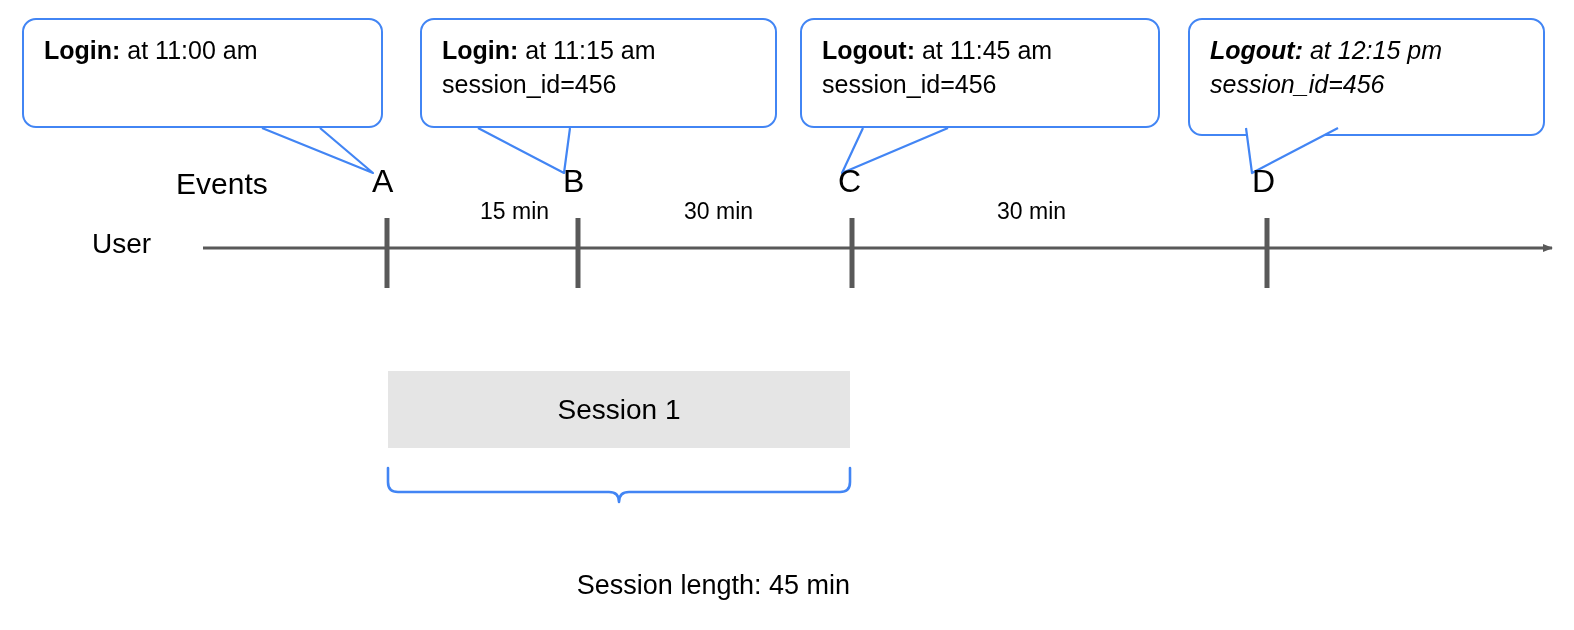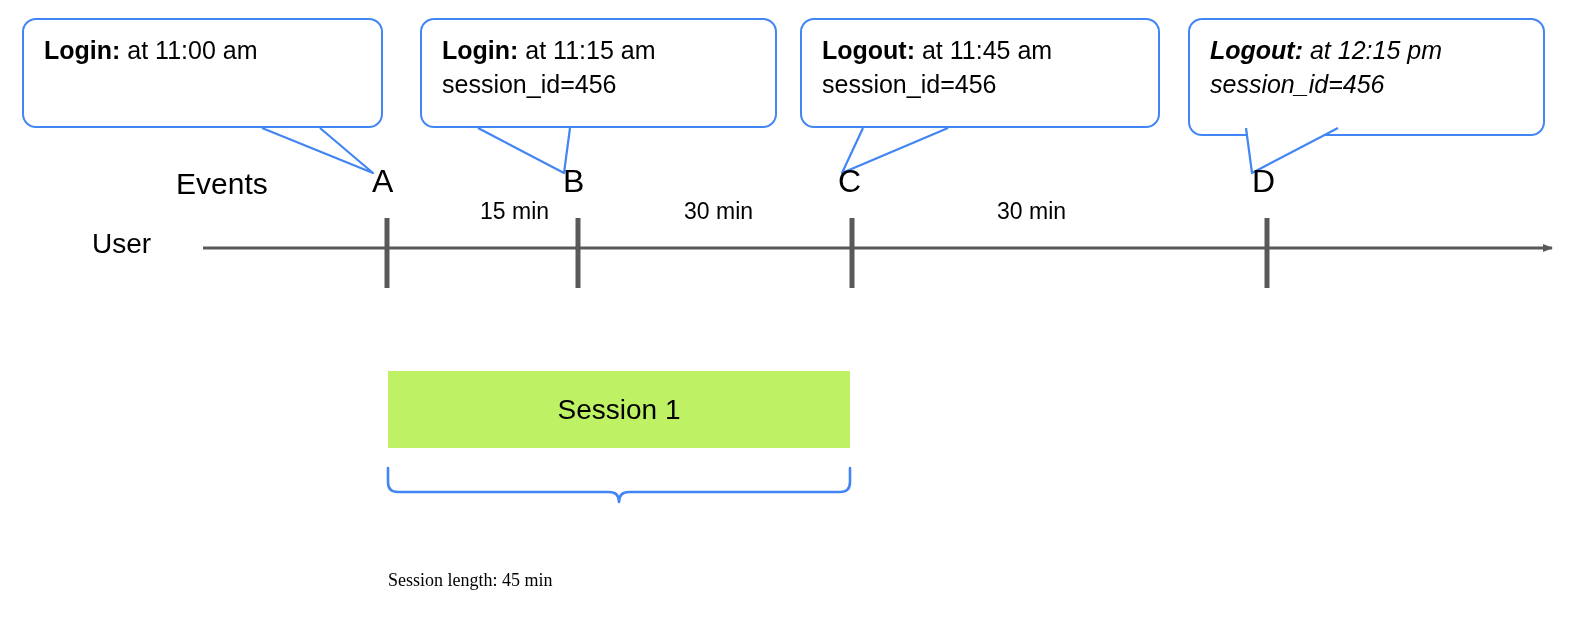--- a/index.html
+++ b/index.html
@@ -51,37 +51,36 @@
   .event-letter { font-size: 32px; }
   .interval    { font-size: 23px; }
 
   
   #session-bar {
     position: absolute;
     left: 388px;
     top: 371px;
     width: 462px;
     height: 77px;
-    background: #bef264;
+    background: #e5e5e5;
     display: flex;
     align-items: center;
     justify-content: center;
     color: #000000;
     font-size: 28px;
   }
 
   #session-length {
     position: absolute;
     left: 388px;
     top: 570px;
     width: 462px;
-    text-align: left;
-    font-size: 18px;
+    text-align: right;
+    font-size: 27px;
     color: #000000;
-    font-family: Liberation Serif, serif;
   }
 </style>
 </head>
 <body>
 
 <div id="canvas">
 
   <div class="callout" style="left:22px; top:18px; width:361px; height:110px;">
     <div>
       <span class="lbl">Login:</span><span> at 11:00 am</span>

